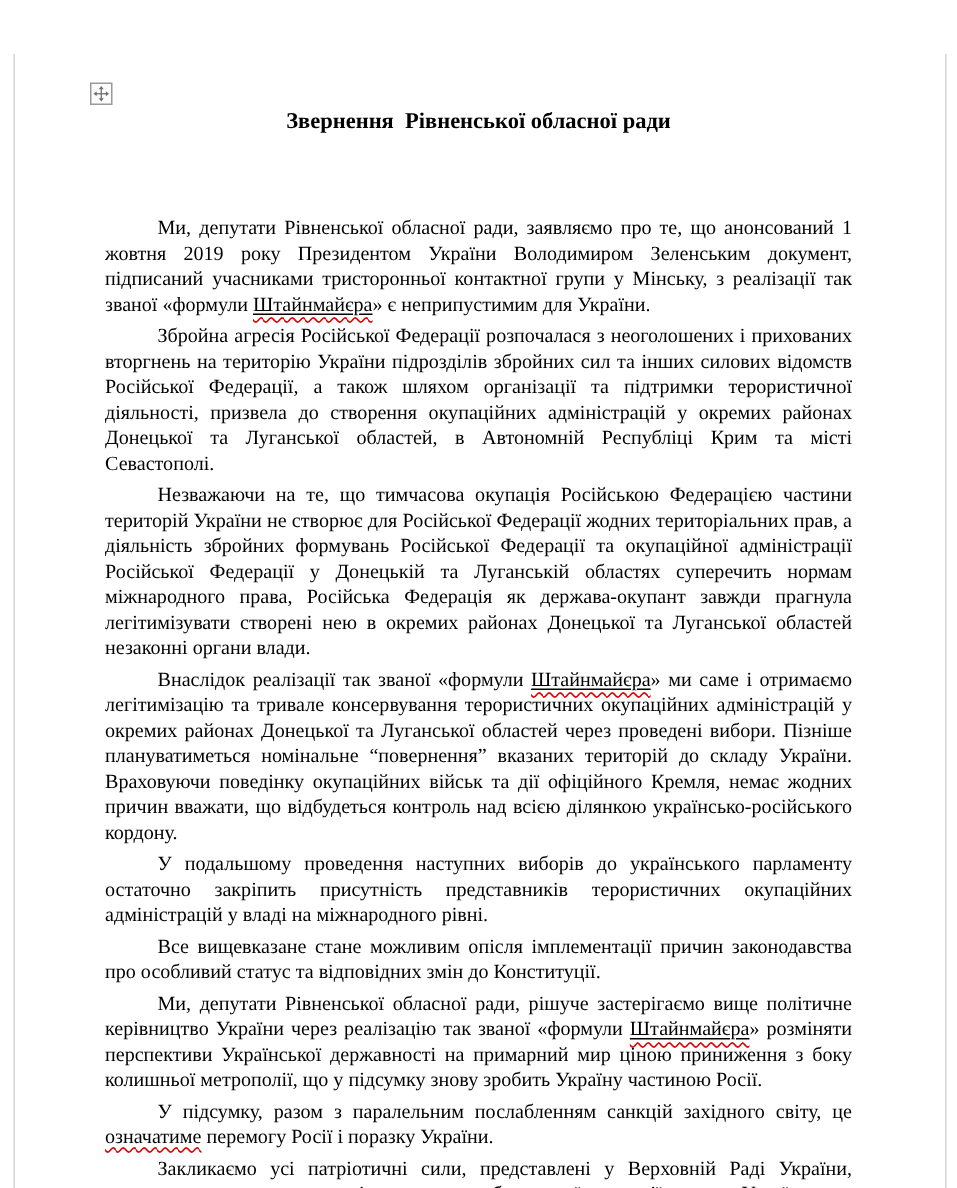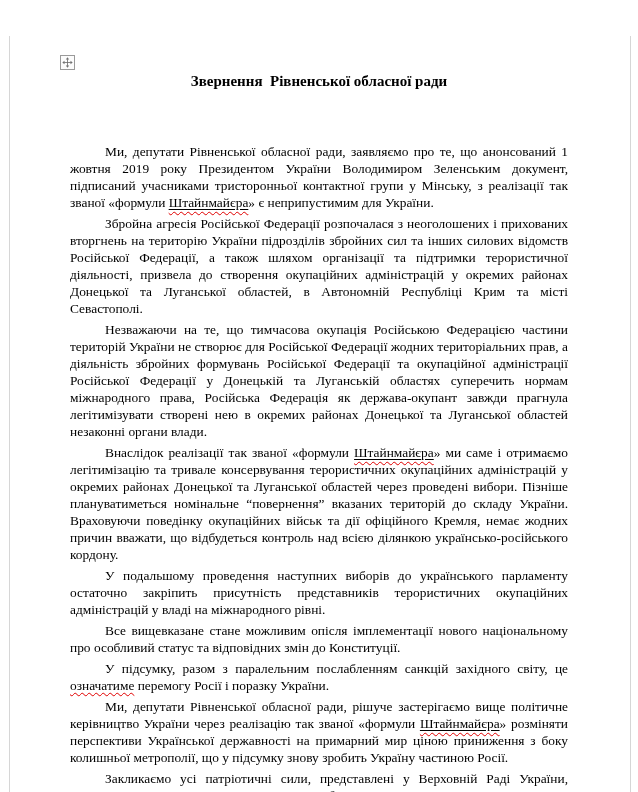--- a/index.html
+++ b/index.html
@@ -89,19 +89,19 @@
   <div class="title">
     <div>Звернення  Рівненської обласної ради</div>
   </div>
 
   <div class="doc-body">
     <p>Ми, депутати Рівненської обласної ради, заявляємо про те, що анонсований 1 жовтня 2019 року Президентом України Володимиром Зеленським документ, підписаний учасниками тристоронньої контактної групи у Мінську, з реалізації так званої «формули <span class="flag-u"><span class="flag-wavy">Штайнмайєра</span></span>» є неприпустимим для України.</p>
     <p>Збройна агресія Російської Федерації розпочалася з неоголошених і прихованих вторгнень на територію України підрозділів збройних сил та інших силових відомств Російської Федерації, а також шляхом організації та підтримки терористичної діяльності, призвела до створення окупаційних адміністрацій у окремих районах Донецької та Луганської областей, в Автономній Республіці Крим та місті Севастополі.</p>
     <p>Незважаючи на те, що тимчасова окупація Російською Федерацією частини територій України не створює для Російської Федерації жодних територіальних прав, а діяльність збройних формувань Російської Федерації та окупаційної адміністрації Російської Федерації у Донецькій та Луганській областях суперечить нормам міжнародного права, Російська Федерація як держава-окупант завжди прагнула легітимізувати створені нею в окремих районах Донецької та Луганської областей незаконні органи влади.</p>
     <p>Внаслідок реалізації так званої «формули <span class="flag-u"><span class="flag-wavy">Штайнмайєра</span></span>» ми саме і отримаємо легітимізацію та тривале консервування терористичних окупаційних адміністрацій у окремих районах Донецької та Луганської областей через проведені вибори. Пізніше плануватиметься номінальне “повернення” вказаних територій до складу України. Враховуючи поведінку окупаційних військ та дії офіційного Кремля, немає жодних причин вважати, що відбудеться контроль над всією ділянкою українсько-російського кордону.</p>
     <p>У подальшому проведення наступних виборів до українського парламенту остаточно закріпить присутність представників терористичних окупаційних адміністрацій у владі на міжнародного рівні.</p>
-    <p>Все вищевказане стане можливим опісля імплементації нового національному про особливий статус та відповідних змін до Конституції.</p>
+    <p>Все вищевказане стане можливим опісля імплементації причин законодавства про особливий статус та відповідних змін до Конституції.</p>
+    <p>Ми, депутати Рівненської обласної ради, рішуче застерігаємо вище політичне керівництво України через реалізацію так званої «формули <span class="flag-u"><span class="flag-wavy">Штайнмайєра</span></span>» розміняти перспективи Української державності на примарний мир ціною приниження з боку колишньої метрополії, що у підсумку знову зробить Україну частиною Росії.</p>
     <p>У підсумку, разом з паралельним послабленням санкцій західного світу, це <span class="wavy-only">означатиме</span> перемогу Росії і поразку України.</p>
-    <p>Ми, депутати Рівненської обласної ради, рішуче застерігаємо вище політичне керівництво України через реалізацію так званої «формули <span class="flag-u"><span class="flag-wavy">Штайнмайєра</span></span>» розміняти перспективи Української державності на примарний мир ціною приниження з боку колишньої метрополії, що у підсумку знову зробить Україну частиною Росії.</p>
     <p>Закликаємо усі патріотичні сили, представлені у Верховній Раді України, залучити широку громадськість для розробки нової редакції закону України про особливий статус Донбасу.</p>
 
   </div>
 </div>
 
 </body></html>

